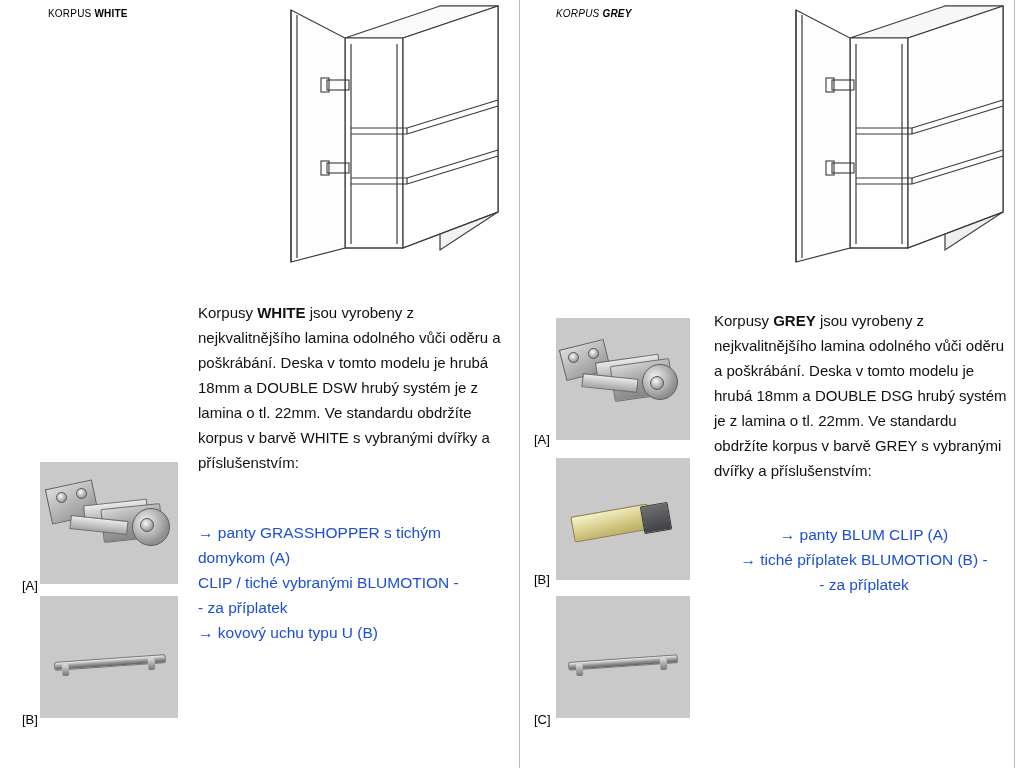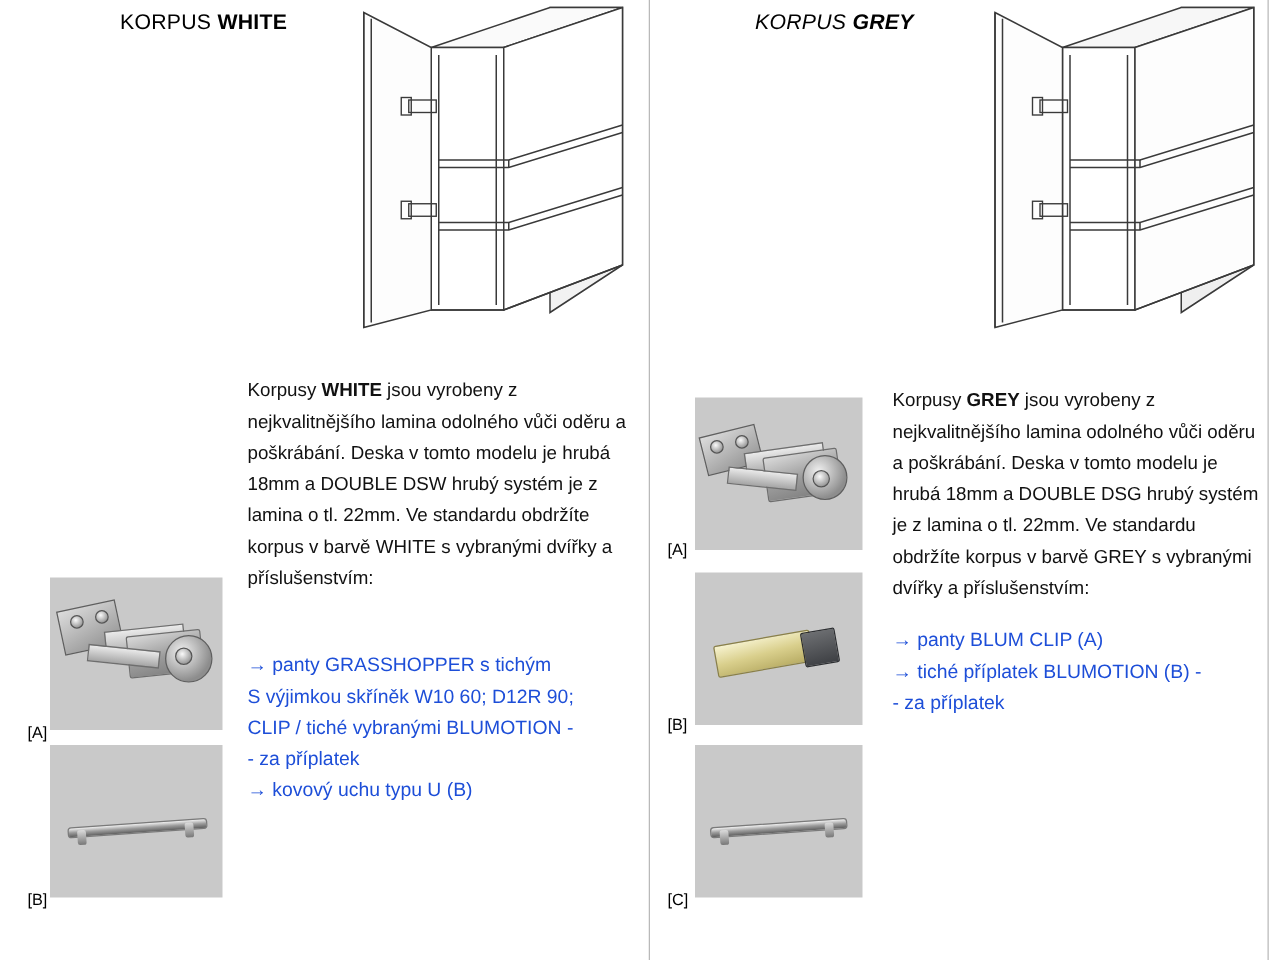--- a/index.html
+++ b/index.html
@@ -26,24 +26,23 @@
     top: 0;
     width: 1px;
     height: 768px;
     background: #b9b9b9;
   }
   .divider.left { left: 519px; }
   .divider.right { left: 1014px; }
 
   .col-heading {
     position: absolute;
-    font-size: 17px;
+    font-size: 10px;
     letter-spacing: 0.2px;
     white-space: nowrap;
-    margin-left: 48px;
   }
   .col-heading .bold { font-weight: bold; }
 
   
   .cabinet {
     position: absolute;
   }
 
   
   .bodytext {
@@ -189,21 +188,21 @@
       </g>
     </svg>
   </div>
 
   <div class="bodytext" style="left:198px; top:300px; width:315px;">
     <span>Korpusy </span><b>WHITE</b><span> jsou vyrobeny z nejkvalitnějšího lamina odolného vůči oděru a poškrábání. Deska v tomto modelu je hrubá 18mm a DOUBLE DSW hrubý systém je z lamina o tl. 22mm. Ve standardu obdržíte korpus v barvě WHITE s vybranými dvířky a příslušenstvím:</span>
   </div>
 
   <div class="listtext" style="left:198px; top:520px; width:320px;">
     <div>→ panty GRASSHOPPER s tichým</div>
-    <div>S výjimkou skříněk W10 60; D12R 90;</div>
+    <div>domykom (A)</div>
     <div>CLIP / tiché vybranými BLUMOTION -</div>
     <div>  - za příplatek</div>
     <div>→ kovový uchu typu U (B)</div>
   </div>
 
   <div class="photo" style="left:40px; top:462px; width:138px; height:122px;">
     <div class="inner">
       <div class="hinge-plate" style="left:8px; top:22px; width:46px; height:34px; transform:rotate(-12deg);"></div>
       <div class="screw" style="left:16px; top:30px; width:9px; height:9px;"></div>
       <div class="screw" style="left:36px; top:26px; width:9px; height:9px;"></div>
@@ -256,21 +255,21 @@
         <line x1="96" y1="44" x2="96" y2="244"></line>
         <line x1="142" y1="44" x2="142" y2="244"></line>
       </g>
     </svg>
   </div>
 
   <div class="bodytext" style="left:714px; top:308px; width:300px;">
     <span>Korpusy </span><b>GREY</b><span> jsou vyrobeny z nejkvalitnějšího lamina odolného vůči oděru a poškrábání. Deska v tomto modelu je hrubá 18mm a DOUBLE DSG hrubý systém je z lamina o tl. 22mm. Ve standardu obdržíte korpus v barvě GREY s vybranými dvířky a příslušenstvím:</span>
   </div>
 
-  <div class="listtext" style="left:714px; top:500px; width:300px;">
+  <div class="listtext" style="left:714px; top:522px; width:300px;text-align:center;">
     <div>→ panty BLUM CLIP (A)</div>
     <div>→ tiché příplatek BLUMOTION (B) -</div>
     <div>    - za příplatek</div>
   </div>
 
   <div class="photo" style="left:556px; top:318px; width:134px; height:122px;">
     <div class="inner">
       <div class="hinge-plate" style="left:6px; top:26px; width:44px; height:30px; transform:rotate(-14deg);"></div>
       <div class="screw" style="left:12px; top:34px; width:9px; height:9px;"></div>
       <div class="screw" style="left:32px; top:30px; width:9px; height:9px;"></div>

